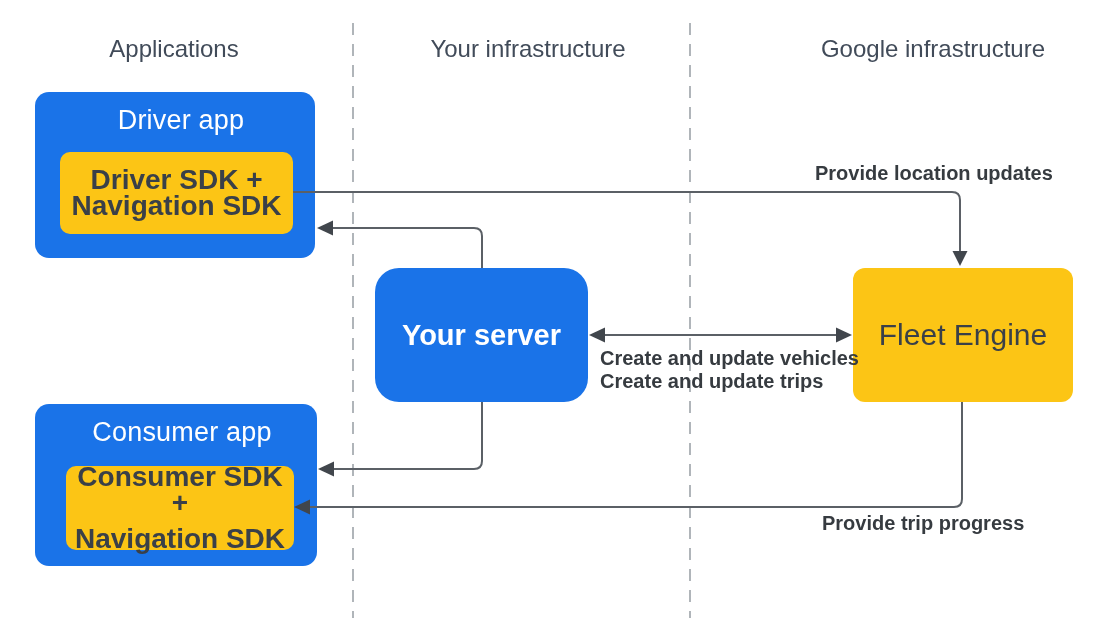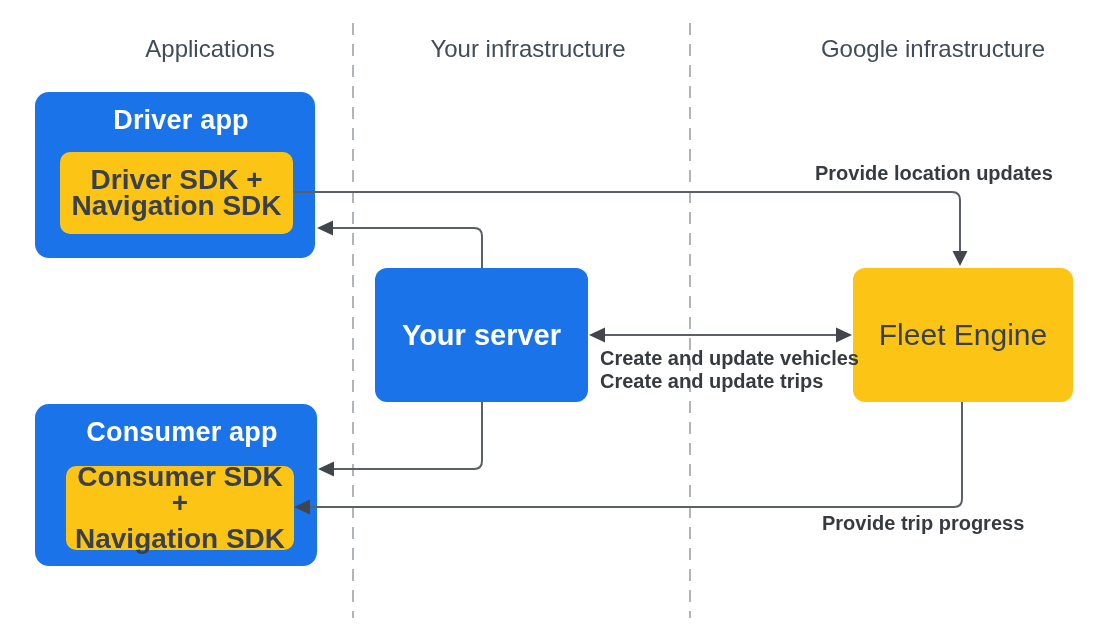--- a/index.html
+++ b/index.html
@@ -10,43 +10,43 @@
   html,body{margin:0;padding:0;background:var(--bg);}
   #canvas{
     position:relative; width:1103px; height:635px; overflow:hidden;
     background:var(--bg);
     font-family:"Liberation Sans","DejaVu Sans",sans-serif;
   }
   .col-header{
     position:absolute; top:35px; transform:translateX(-50%);
     font-size:24px; font-weight:400; color:var(--header-text); white-space:nowrap;
   }
-  .hdr-1{left:174px;margin-left:36px;} .hdr-2{left:528px;} .hdr-3{left:933px;}
+  .hdr-1{left:174px;} .hdr-2{left:528px;} .hdr-3{left:933px;}
 
   .node{position:absolute; box-sizing:border-box;}
   .blue-box{background:var(--blue); border-radius:14px;}
   .yellow-box{background:var(--yellow); border-radius:10px;}
 
   .driver-app{left:35px; top:92px; width:280px; height:166px;}
   .consumer-app{left:35px; top:404px; width:282px; height:162px;}
   .app-title{
-    margin-top:13px; text-align:center; font-size:27px; font-weight:700;
+    margin-top:13px; text-align:center; font-size:27px; font-weight:400;
     color:var(--white-text); letter-spacing:.2px;margin-left:12px;
   }
   .sdk-box{
     position:absolute; display:flex; flex-direction:column;
     align-items:center; justify-content:center;
     font-size:28px; font-weight:700; color:var(--dark-text);
     line-height:26px; text-align:center;
   }
   .driver-sdk{left:25px; top:60px; width:233px; height:82px;}
   .consumer-sdk{left:31px; top:62px; width:228px; height:84px;gap:10px;}
 
   .your-server{
-    left:375px; top:268px; width:213px; height:134px; border-radius:12px;
+    left:375px; top:268px; width:213px; height:134px; border-radius:24px;
     display:flex; align-items:center; justify-content:center;
     font-size:29px; font-weight:700; color:var(--white-text);
   }
   .fleet-engine{
     left:853px; top:268px; width:220px; height:134px; border-radius:12px;
     display:flex; align-items:center; justify-content:center;
     font-size:30px; font-weight:400; color:var(--dark-text);text-align:center;
   }
 
   .edge-label{

